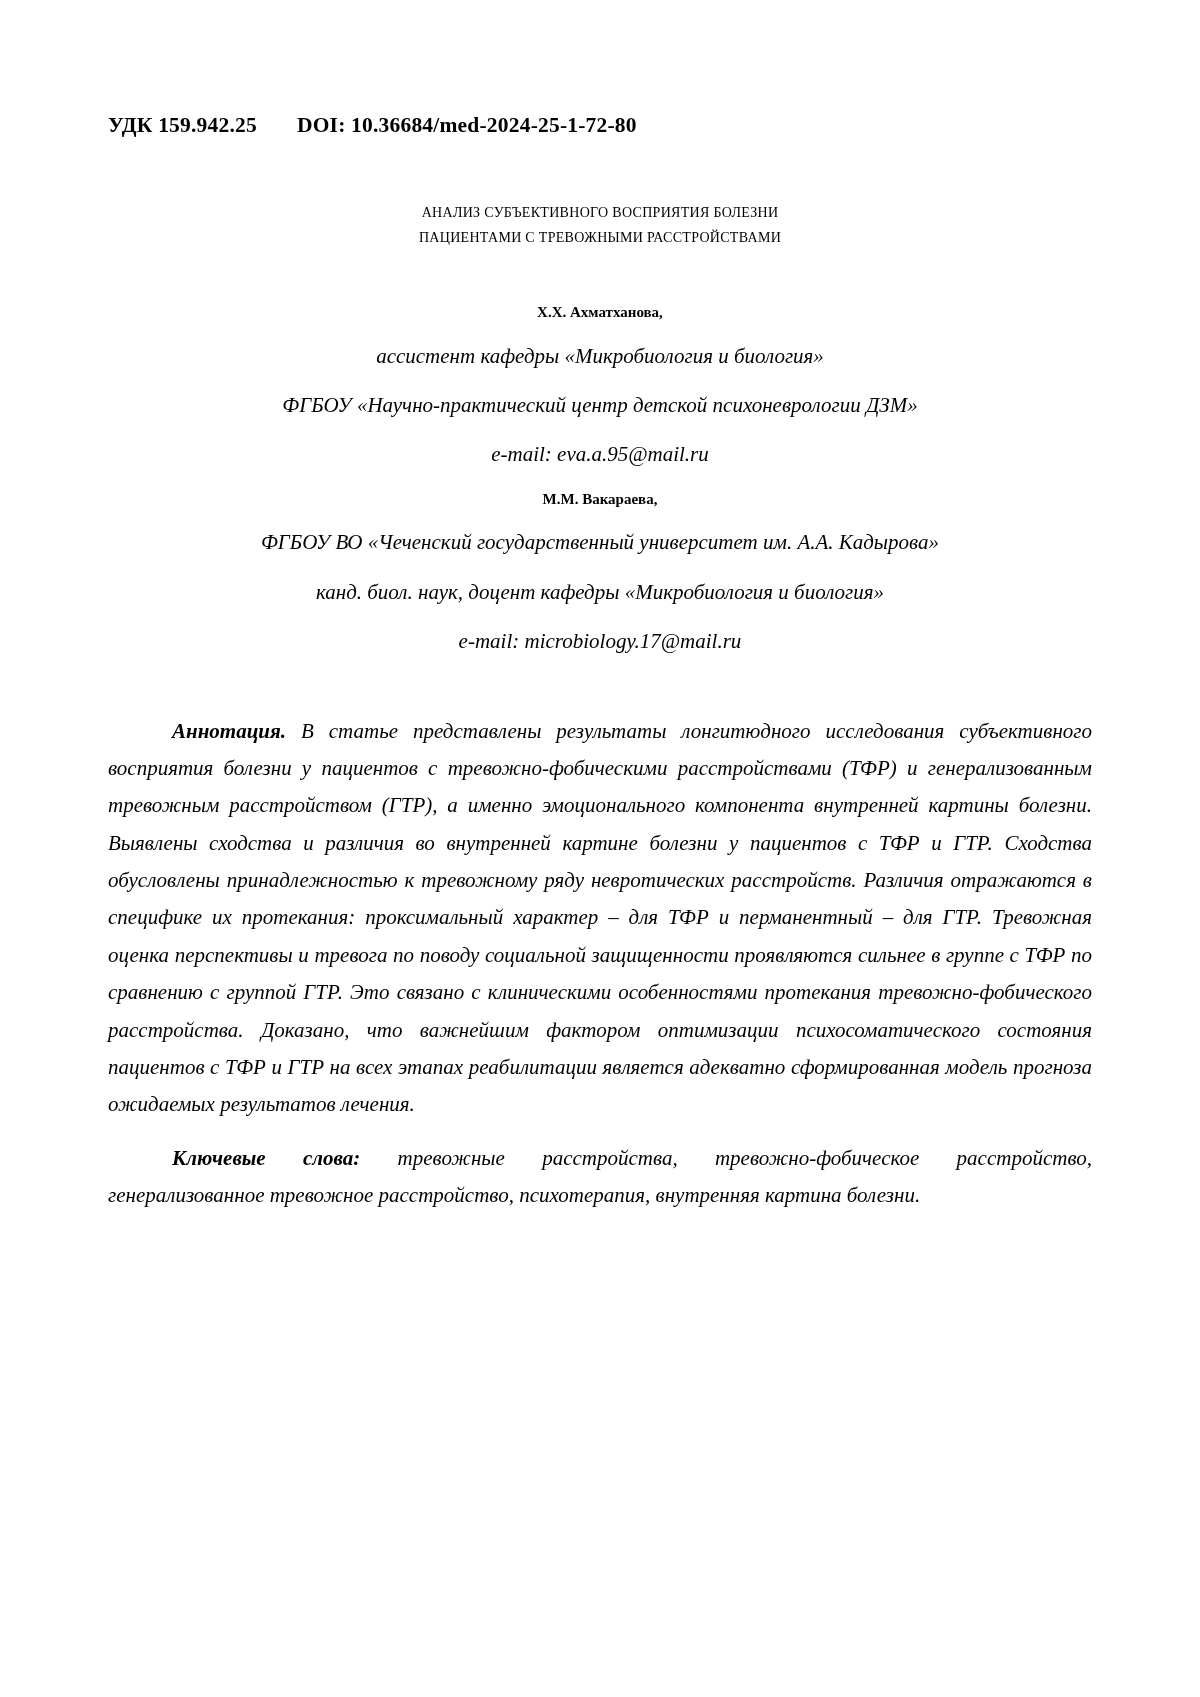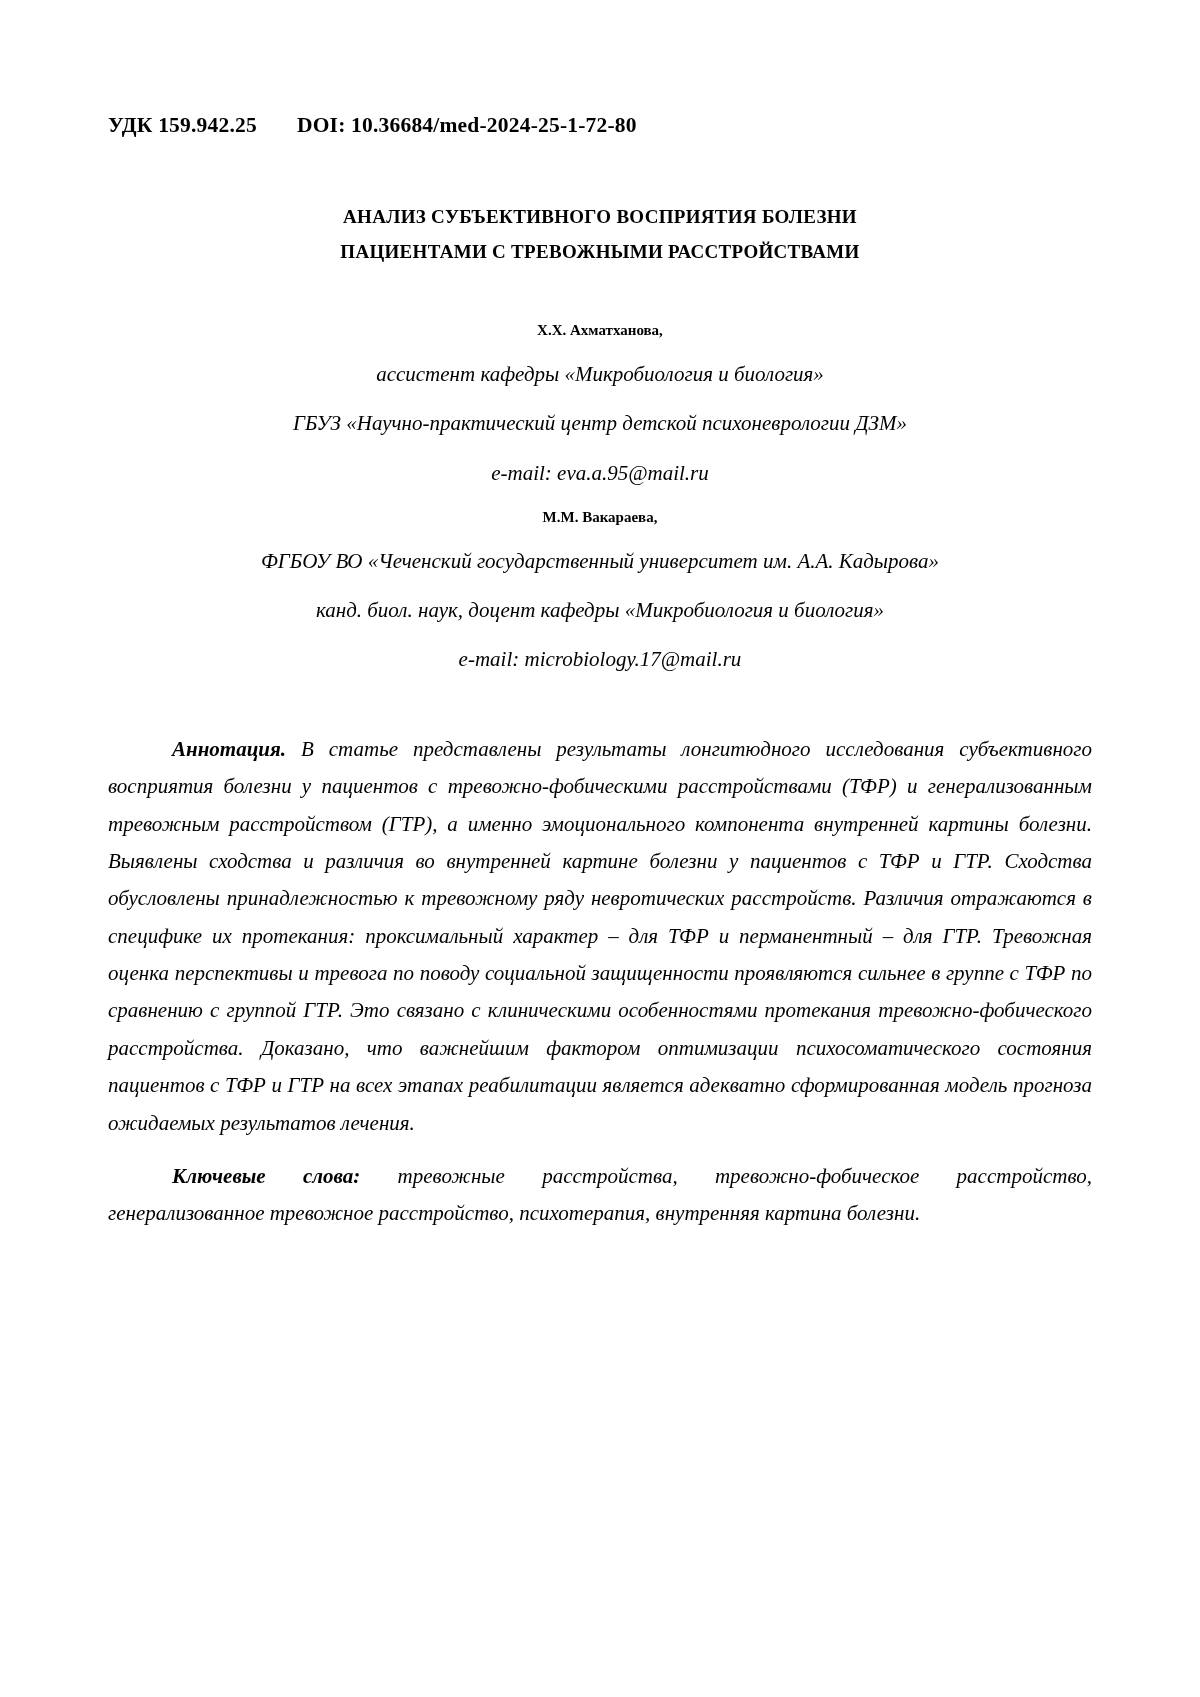--- a/index.html
+++ b/index.html
@@ -29,22 +29,22 @@
     font-weight: bold;
     letter-spacing: 0.2px;
     margin: 0 0 62px 0;
     white-space: nowrap;
   }
   .udc-row .doi {
     margin-left: 40px;
   }
   .title {
     text-align: center;
-    font-size: 19px;
-    font-weight: bold;
+    font-size: 14px;
+    font-weight: normal;
     line-height: 1.82;
     letter-spacing: 0.3px;
     margin: 0 0 0 0;
   }
   .title-line {
     display: block;
   }
   .authors-block {
     margin-top: 48px;
     text-align: center;
@@ -92,21 +92,21 @@
 
   <h1 class="title">
     <span class="title-line">АНАЛИЗ СУБЪЕКТИВНОГО ВОСПРИЯТИЯ БОЛЕЗНИ</span>
     <span class="title-line">ПАЦИЕНТАМИ С ТРЕВОЖНЫМИ РАССТРОЙСТВАМИ</span>
   </h1>
 
   <div class="authors-block">
 
     <p class="author-name">Х.Х. Ахматханова,</p>
     <p class="author-aff">ассистент кафедры «Микробиология и биология»</p>
-    <p class="author-aff">ГБУЗ «Научно-практический центр детской психоневрологии ДЗМ»</p>
+    <p class="author-aff">ФГБОУ «Научно-практический центр детской психоневрологии ДЗМ»</p>
     <p class="author-aff">e-mail: eva.a.95@mail.ru</p>
 
     <p class="author-name">М.М. Вакараева,</p>
     <p class="author-aff">ФГБОУ ВО «Чеченский государственный университет им. А.А. Кадырова»</p>
     <p class="author-aff">канд. биол. наук, доцент кафедры «Микробиология и биология»</p>
     <p class="author-aff">e-mail: microbiology.17@mail.ru</p>
 
   </div>
 
   <div class="abstract">

